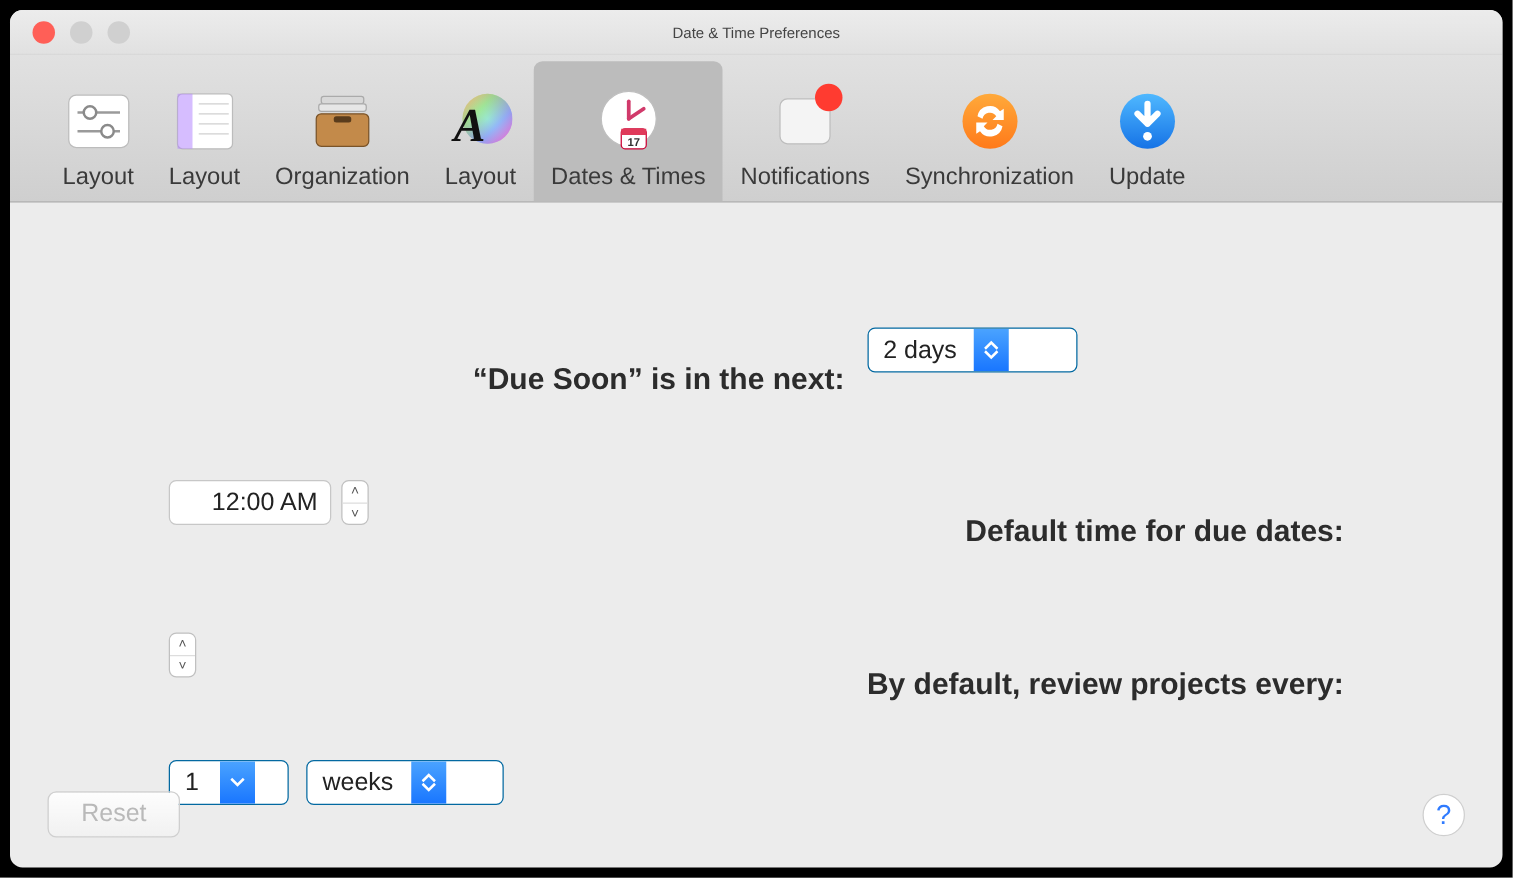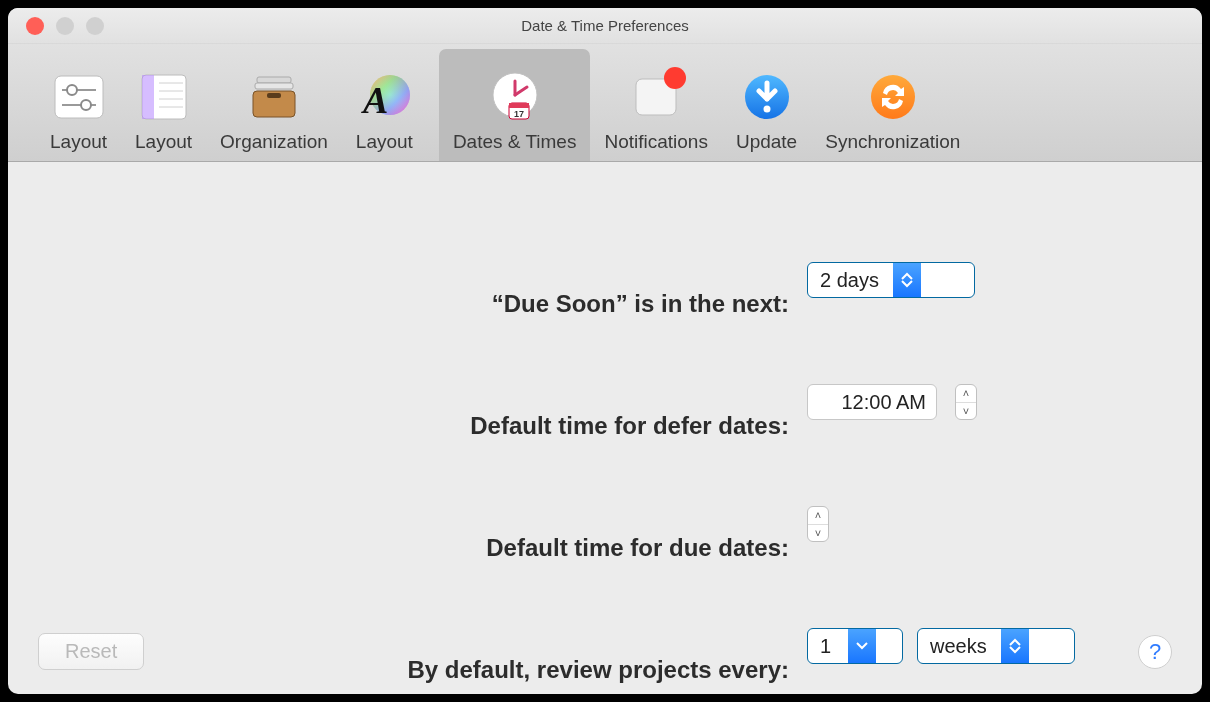--- a/index.html
+++ b/index.html
@@ -40,21 +40,21 @@
   }
   .tl {
     width: 18px; height: 18px; border-radius: 50%;
   }
   .tl-close    { background: #ff5f57; }
   .tl-min, .tl-max { background: #d0d0d0; }
   .title {
     position: absolute;
     left: 0; right: 0;
     text-align: center;
-    font-size: 15px;
+    font-size: 12px;
     color: #444;
     pointer-events: none;
   }
 
   
   .toolbar {
     background: linear-gradient(#e1e1e1, #cfcfcf);
     border-bottom: 1px solid #a9a9a9;
     display: flex;
     align-items: flex-end;
@@ -71,21 +71,20 @@
     border-radius: 7px 7px 0 0;
     font-size: 19px;
     color: #3a3a3a;
     cursor: default;
     gap: 6px;
     height: 112px;
     position: relative;
   }
   .tab.selected {
     background: #bcbcbc;
-    margin-left: 12px;
   }
   .tab .icon-wrap {
     width: 56px; height: 56px;
     display: flex; align-items: center; justify-content: center;
     position: relative;
   }
   .badge-dot {
     position: absolute;
     top: -2px; right: -2px;
     width: 22px; height: 22px;
@@ -145,21 +144,21 @@
   .stepper-dropdown {
     width: 28px; height: 100%;
     background: linear-gradient(180deg,#4aa3ff,#1976ff);
     display: flex; align-items: center; justify-content: center;
   }
 
   
   .timefield {
     display: inline-flex;
     align-items: center;
-    gap: 18px;
+    gap: 8px;
   }
   .timefield input {
     height: 36px; width: 130px;
     border: 1px solid #c7c7c7;
     border-radius: 6px;
     background: #fff;
     font-size: 20px;
     color: #222;
     text-align: right;
     padding: 0 10px;
@@ -305,48 +304,48 @@
         </svg>
         <span class="badge-dot"></span>
       </span>
       <span>Notifications</span>
     </div>
 
     <div class="tab">
       <span class="icon-wrap">
         <svg width="48" height="48" viewBox="0 0 48 48">
           <defs>
+            <linearGradient id="og" x1="0" x2="0" y1="0" y2="1">
+              <stop offset="0%" stop-color="#ffa93a"></stop>
+                <stop offset="100%" stop-color="#ff7a1a"></stop>
+            </linearGradient>
+          </defs>
+          <circle cx="24" cy="24" r="22" fill="url(#og)"></circle>
+          <path d="M14 20a10 10 0 0 1 18-4l3-2v9h-9l3-3a6 6 0 0 0-11 2z" fill="#fff"></path>
+          <path d="M34 28a10 10 0 0 1-18 4l-3 2v-9h9l-3 3a6 6 0 0 0 11-2z" fill="#fff"></path>
+        </svg>
+      </span>
+      <span>Synchronization</span>
+    </div>
+
+    <div class="tab">
+      <span class="icon-wrap">
+        <svg width="48" height="48" viewBox="0 0 48 48">
+          <defs>
             <linearGradient id="bg" x1="0" x2="0" y1="0" y2="1">
               <stop offset="0%" stop-color="#4fb8ff"></stop>
                 <stop offset="100%" stop-color="#1673e6"></stop>
             </linearGradient>
           </defs>
           <circle cx="24" cy="24" r="22" fill="url(#bg)"></circle>
           <path d="M24 10v16m0 0l-8-8m8 8l8-8" stroke="#fff" stroke-width="5" fill="none" stroke-linecap="round" stroke-linejoin="round"></path>
           <circle cx="24" cy="36" r="3.5" fill="#fff"></circle>
         </svg>
       </span>
       <span>Update</span>
-    </div>
-
-    <div class="tab">
-      <span class="icon-wrap">
-        <svg width="48" height="48" viewBox="0 0 48 48">
-          <defs>
-            <linearGradient id="og" x1="0" x2="0" y1="0" y2="1">
-              <stop offset="0%" stop-color="#ffa93a"></stop>
-                <stop offset="100%" stop-color="#ff7a1a"></stop>
-            </linearGradient>
-          </defs>
-          <circle cx="24" cy="24" r="22" fill="url(#og)"></circle>
-          <path d="M14 20a10 10 0 0 1 18-4l3-2v9h-9l3-3a6 6 0 0 0-11 2z" fill="#fff"></path>
-          <path d="M34 28a10 10 0 0 1-18 4l-3 2v-9h9l-3 3a6 6 0 0 0 11-2z" fill="#fff"></path>
-        </svg>
-      </span>
-      <span>Synchronization</span>
     </div>
 
   </div>
 
   <div class="content">
     <div class="form">
 
       <div class="row-label">“Due Soon” is in the next:</div>
       <div class="row-control">
         <div class="popup" style="min-width:168px">
@@ -355,21 +354,20 @@
             <svg width="12" height="8">
                 <path d="M1 7L6 2l5 5" stroke="#fff" stroke-width="2" fill="none"></path>
               </svg>
             <svg width="12" height="8">
                 <path d="M1 1l5 5 5-5" stroke="#fff" stroke-width="2" fill="none"></path>
               </svg>
           </span>
         </div>
       </div>
 
-      <div class="row-label">Default time for defer dates:</div>
       <div class="row-control">
         <div class="timefield">
           <input value="12:00 AM" style="">
           <div class="stepper">
             <div>˄</div>
             <div>˅</div>
           </div>
         </div>
       </div>
 

